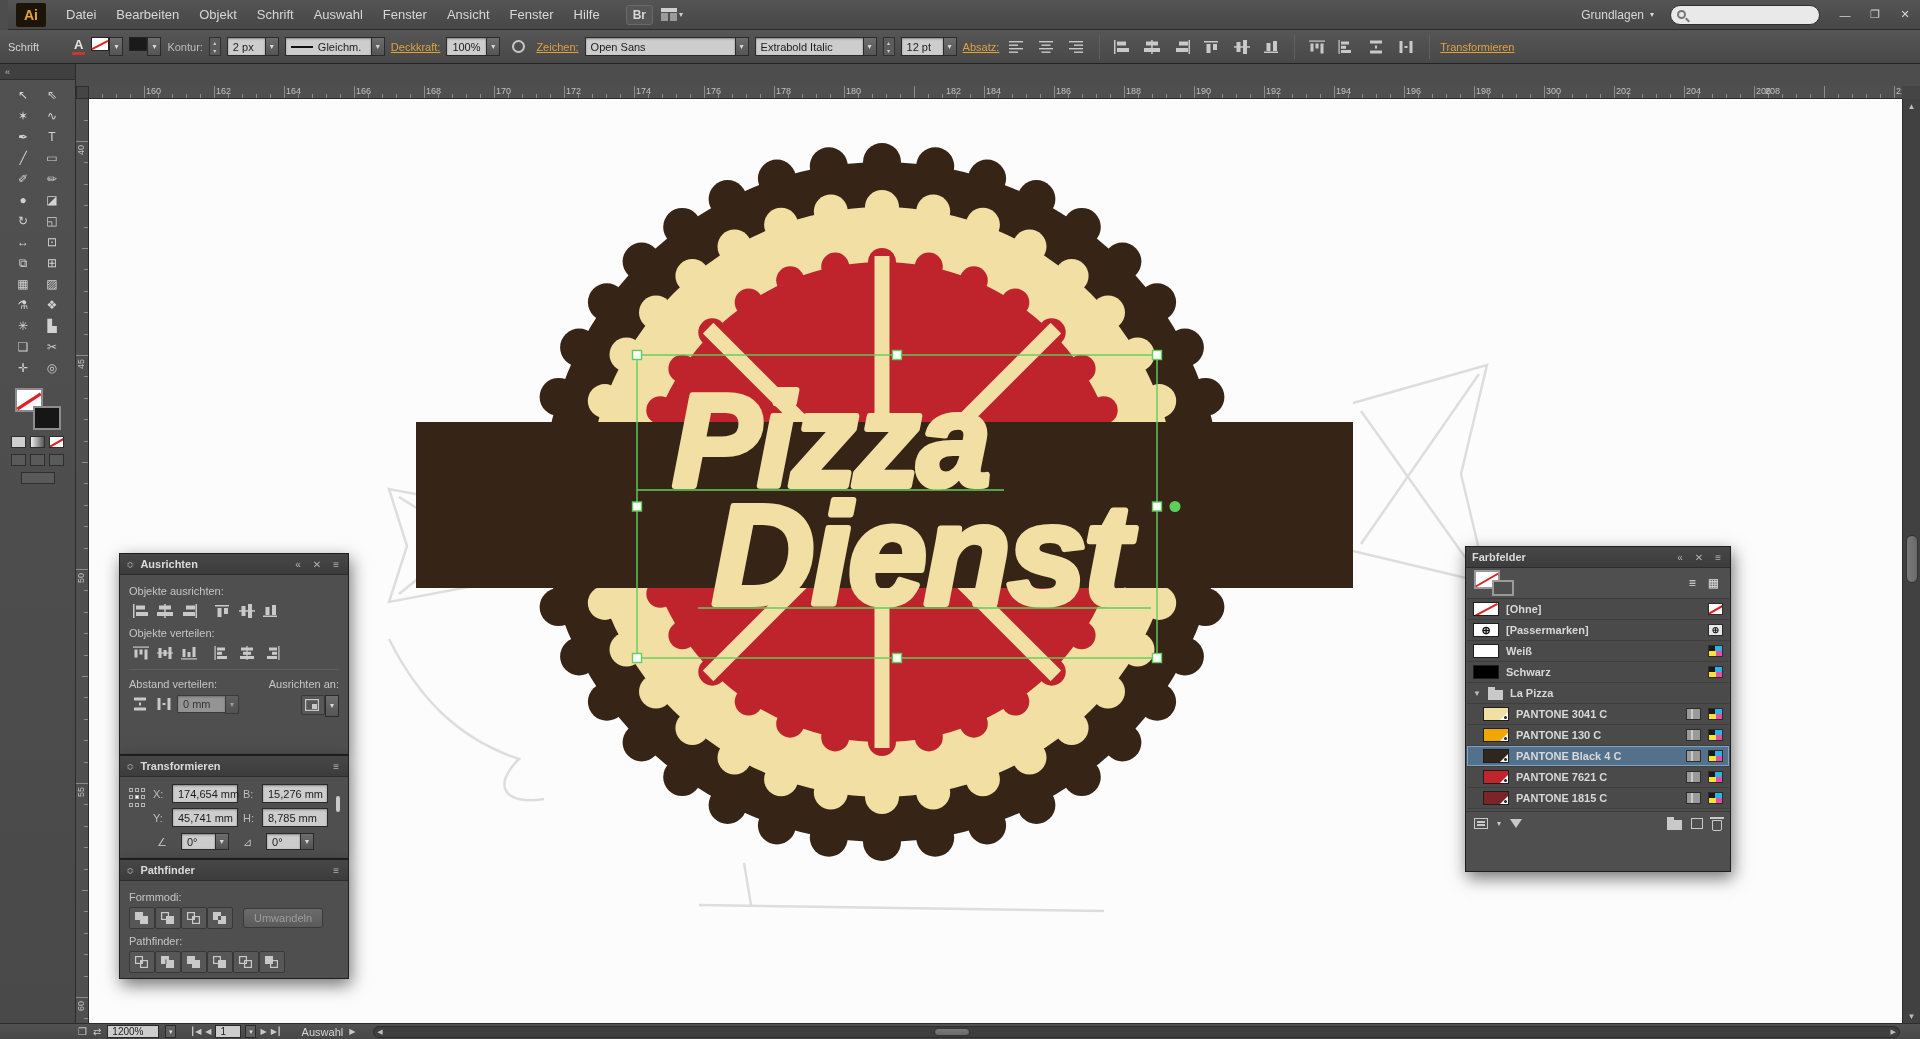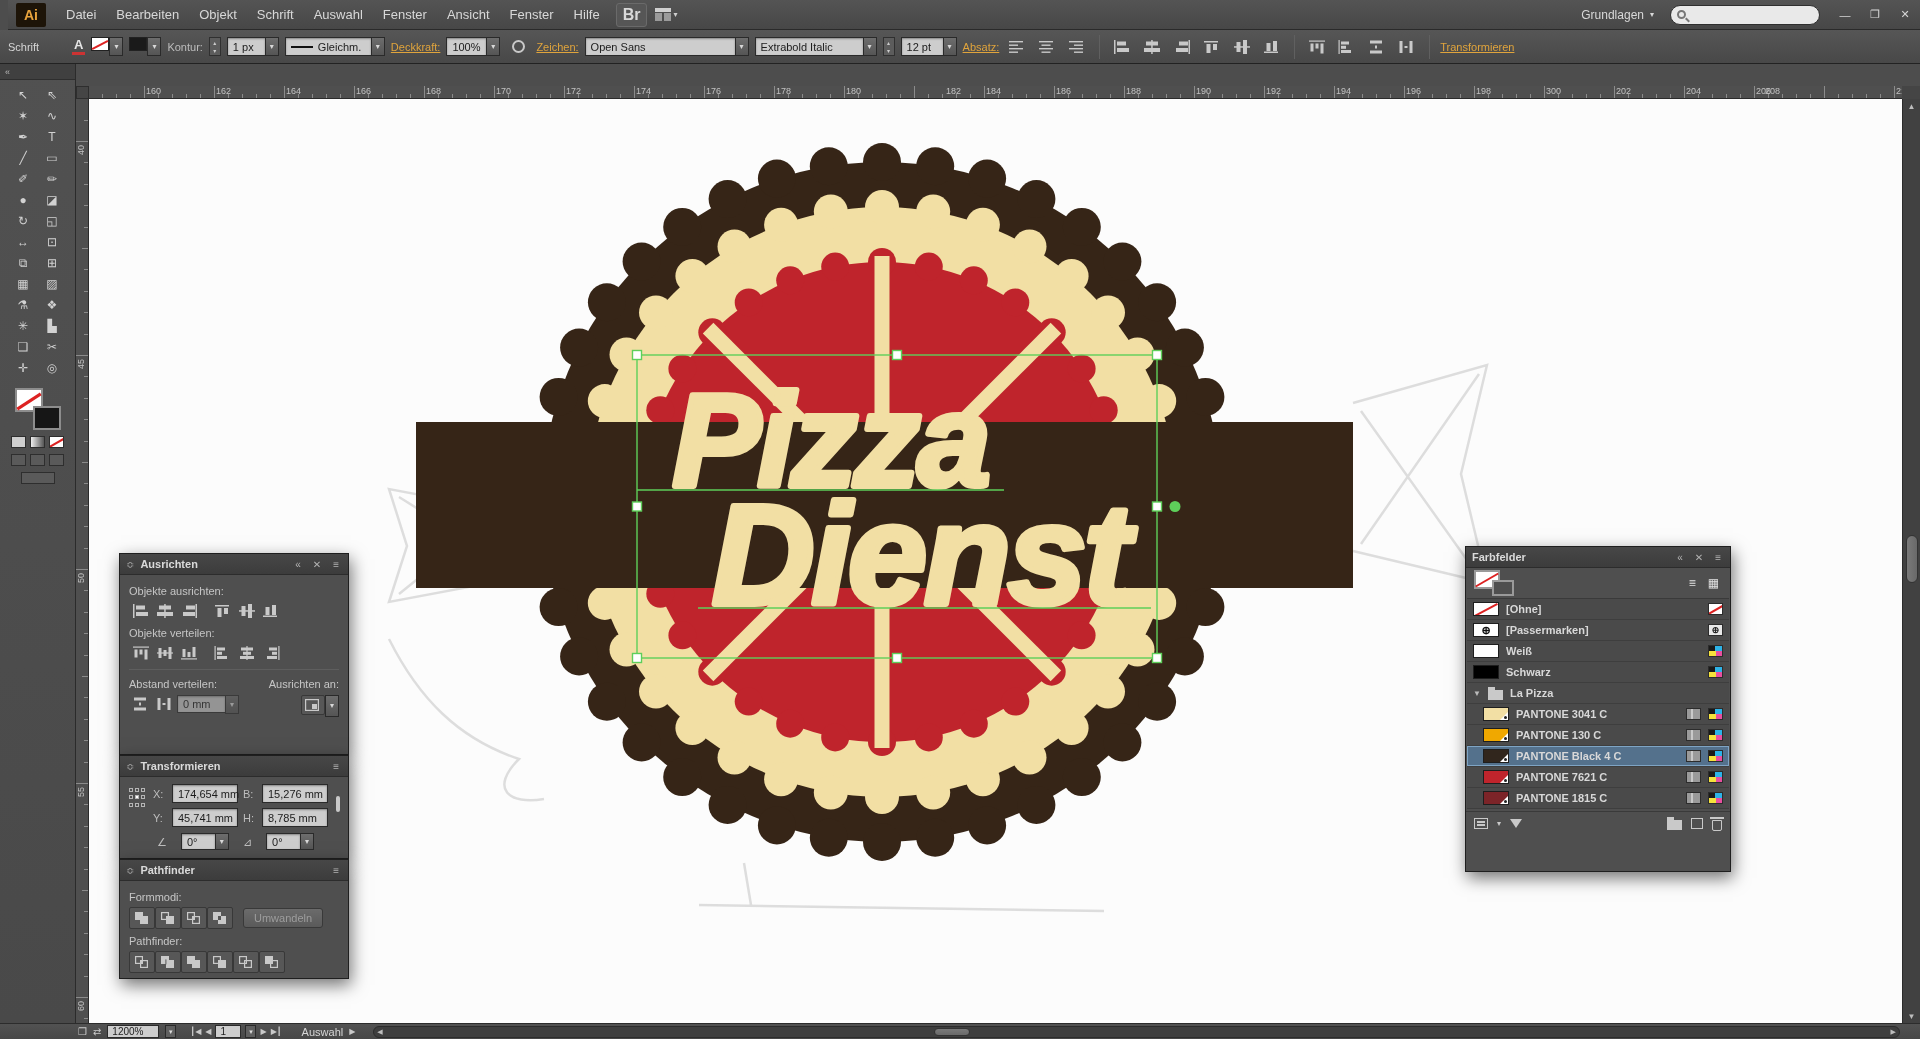--- a/index.html
+++ b/index.html
@@ -7,21 +7,21 @@
   body { font-family:"Liberation Sans", sans-serif; }
   #app { position:relative; width:1920px; height:1039px; background:#4d4d4d; overflow:hidden; }
 
   
   .menubar { position:absolute; left:8px; top:0; width:1920px; height:30px;
     background:linear-gradient(#545454,#474747); border-bottom:1px solid #2a2a2a;
     display:flex; align-items:center; padding:0 8px; }
   .ai-badge { width:30px; height:24px; background:#1d1408; color:#e8a33d; font-weight:bold;
     font-size:14px; display:flex; align-items:center; justify-content:center; border-radius:2px; margin-right:10px; }
   .menu-item { color:#d8d8d8; font-size:13px; padding:0 10px; height:30px; display:flex; align-items:center; cursor:default; }
-  .br-btn { margin-left:6px; color:#d8d8d8; font-size:16px; font-weight:bold; border:1px solid #6a6a6a;
+  .br-btn { margin-left:16px; color:#d8d8d8; font-size:12px; font-weight:bold; border:1px solid #6a6a6a;
     border-radius:3px; padding:2px 6px; background:#565656; }
   .arrange-btn { margin-left:8px; display:flex; align-items:center; gap:2px; color:#cfcfcf; }
   .grid-ic { width:16px; height:13px; background:
       linear-gradient(#cfcfcf,#cfcfcf) 0 0/16px 4px no-repeat,
       linear-gradient(#9a9a9a,#9a9a9a) 0 5px/7px 8px no-repeat,
       linear-gradient(#9a9a9a,#9a9a9a) 9px 5px/7px 8px no-repeat; }
   .mb-right { margin-left:auto; display:flex; align-items:center; gap:10px; }
   .workspace { color:#d8d8d8; font-size:12px; display:flex; align-items:center; gap:6px; padding:2px 6px; }
   .search-box { width:150px; height:20px; background:#e9e9e9; border-radius:10px; border:1px solid #2f2f2f;
     display:flex; align-items:center; padding:0 6px; gap:4px; }
@@ -235,21 +235,21 @@
     <span class="combo">
       <span class="chip-s dark"></span>
       <span class="dd">▾</span>
     </span>
     <span class="lbl">Kontur:</span>
     <span class="stp">
       <span>▴</span>
       <span>▾</span>
     </span>
     <span class="combo">
-      <span class="field" style="width:38px">1 px</span>
+      <span class="field" style="width:38px">2 px</span>
       <span class="dd">▾</span>
     </span>
     <span class="combo">
       <span class="field" style="width:86px">
         <span class="line-sample"></span>
         <span>Gleichm.</span>
       </span>
       <span class="dd">▾</span>
     </span>
     <span class="link">Deckkraft:</span>

